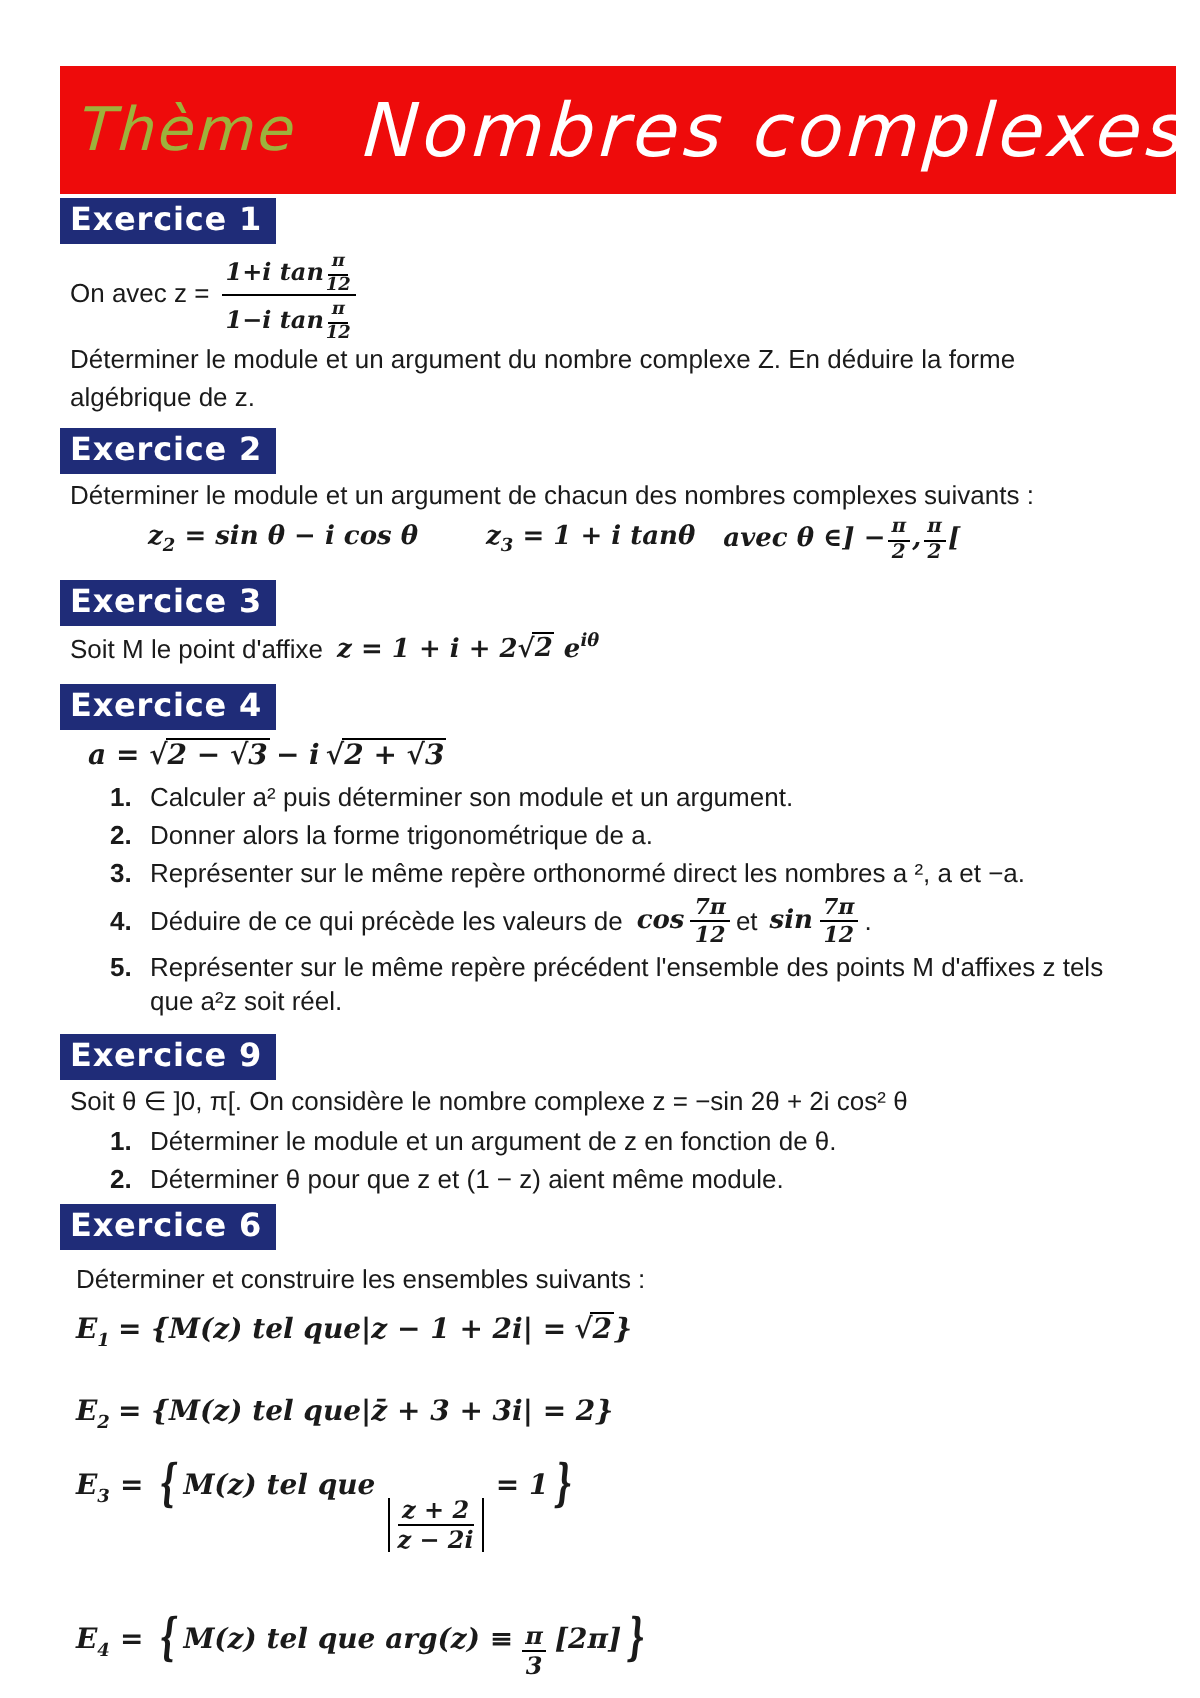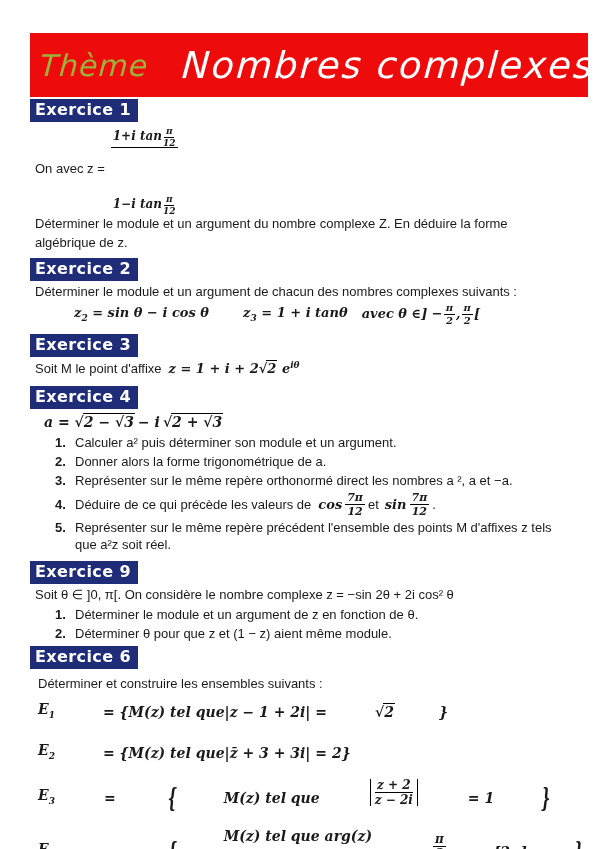--- a/index.html
+++ b/index.html
@@ -31,40 +31,40 @@
   .absfrac { border-left:1.6px solid #000; border-right:1.6px solid #000; padding:0 4px; }
   
   .sqrt { white-space:nowrap; }
   .sqrt .sign { letter-spacing:-1px; }
   .sqrt .rad { border-top:1.3px solid #000; padding:0 1px; }
   sup { font-size:9px; } sub { font-size:9px; }
   
   .item { display:flex; margin:3px 14px 3px 55px; font-size:13px; line-height:1.25; }
   .item .no { font-weight:bold; width:20px; flex:none; }
   .cont { margin-left:75px; }
-  .setline { margin:0 14px 0 38px; font-size:14px; display:flex; align-items:flex-end;gap:44px; }
+  .setline { margin:0 14px 0 38px; font-size:14px; display:flex; align-items:flex-start; }
   .bigbrace { display:inline-block; transform:scaleY(1.8); margin:0 3px; font-weight:bold; }
 </style>
 </head>
 <body>
 
 <div class="page">
 
   <div class="banner">
     <span class="theme">Thème</span>
     <span class="title">Nombres complexes</span>
   </div>
 
   <div class="content">
 
     <section>
       <span class="exhead">Exercice 1</span>
       <div class="line mrow" style="margin-top:3px;">
         <span>On avec z =</span>
-        <span class="math frac" style="margin-left:6px;gap:44px;">
+        <span class="math frac" style="margin-left:6px;">
           <span class="num">
             <span>1+i tan</span>
             <span class="frac small">
               <span class="num">π</span>
               <span class="den">12</span>
             </span>
           </span>
           <span class="den">
             <span>1−i tan</span>
             <span class="frac small">
@@ -188,21 +188,21 @@
       <div class="setline math" style="margin-top:22px;">
         <span><span>E</span><sub>2</sub></span>
         <span style="margin-left:4px;">= {M(z) tel que|z̄ + 3 + 3i|  = 2}</span>
       </div>
 
       <div class="setline math" style="margin-top:18px;">
         <span><span>E</span><sub>3</sub></span>
         <span style="margin:0 5px;">=</span>
         <span class="bigbrace">{</span>
         <span>M(z) tel que</span>
-        <span class="frac absfrac" style="margin:0 6px;">
+        <span class="frac absfrac" style="margin:14px 6px;">
           <span class="num">z + 2</span>
             <span class="den">z − 2i</span>
         </span>
         <span>= 1</span>
         <span class="bigbrace">}</span>
       </div>
 
       <div class="setline math" style="margin-top:22px;">
         <span><span>E</span><sub>4</sub></span>
         <span style="margin:0 5px;">=</span>

